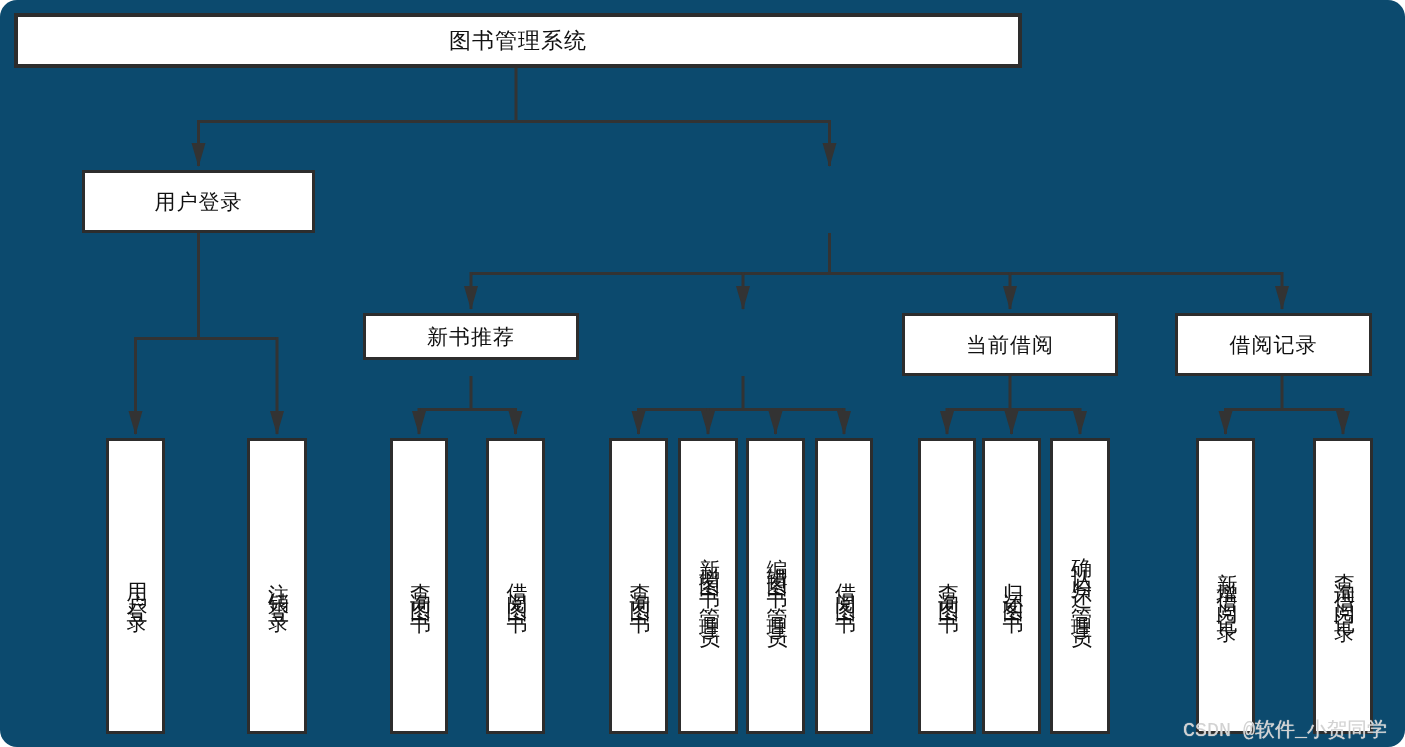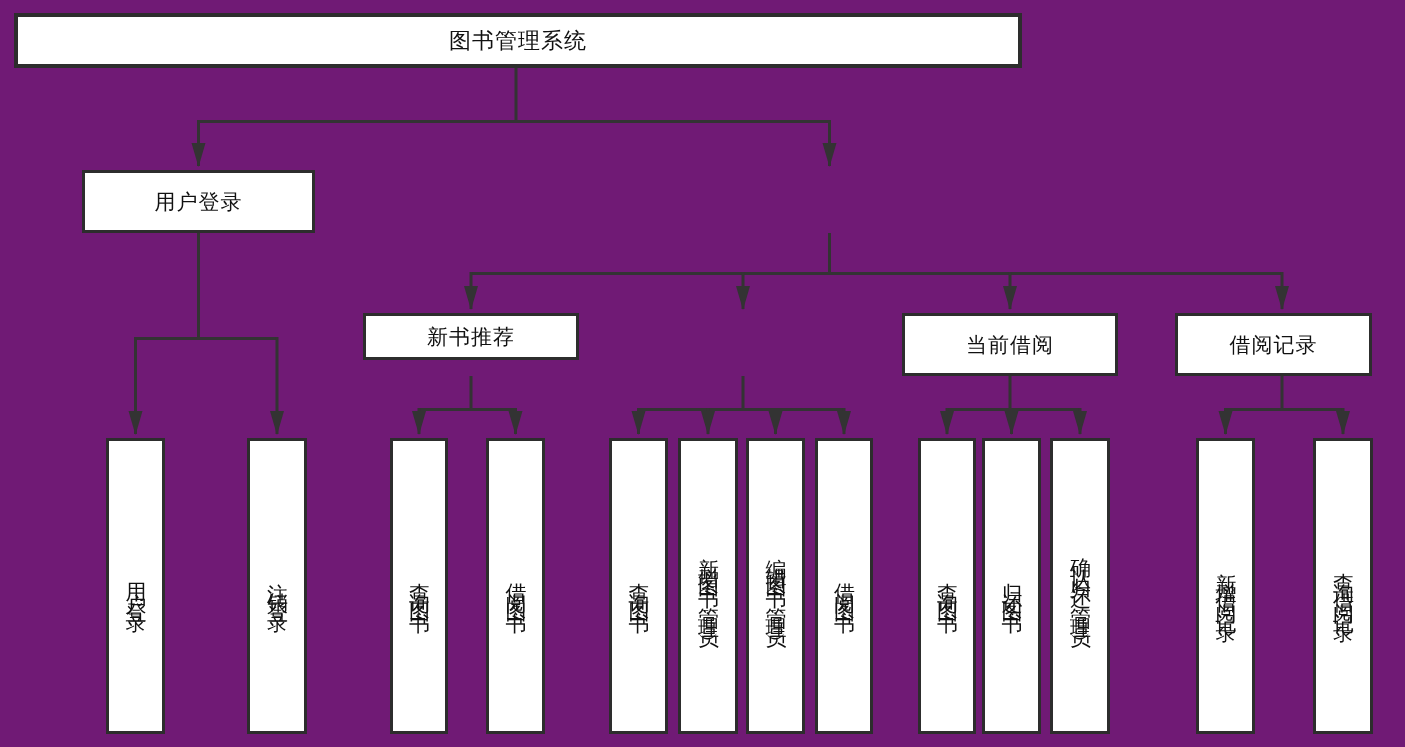--- a/index.html
+++ b/index.html
@@ -1,21 +1,22 @@
 <!DOCTYPE html>
 <html><head>
 <meta charset="utf-8">
 <style>
   html,body{margin:0;padding:0;background:#ffffff;}
   .canvas{
     position:relative;
     width:1405px;height:747px;
-    background:#701a75;
-    font-family:Liberation Serif, serif;
+    background:#0c4a6e;
+    font-family:Liberation Mono, monospace;
     overflow:hidden;
+    border-radius:17px;
   }
   svg.wires{position:absolute;left:0;top:0;z-index:1;}
   .box{
     position:absolute;
     box-sizing:border-box;
     background:#ffffff;
     border:3px solid #2d2d2d;
     display:flex;
     align-items:center;
     justify-content:center;
@@ -151,14 +152,15 @@
     <span class="vlbl">确认归还（管理员）</span>
   </div>
 
   <div class="box" style="left:1196px;top:438px;width:59px;height:296px">
     <span class="vlbl">新增借阅记录</span>
   </div>
   <div class="box" style="left:1313px;top:438px;width:60px;height:296px">
     <span class="vlbl">查询借阅记录</span>
   </div>
 
+  <div class="watermark">CSDN @软件_小贺同学</div>
 
 </div>
 
 </body></html>

